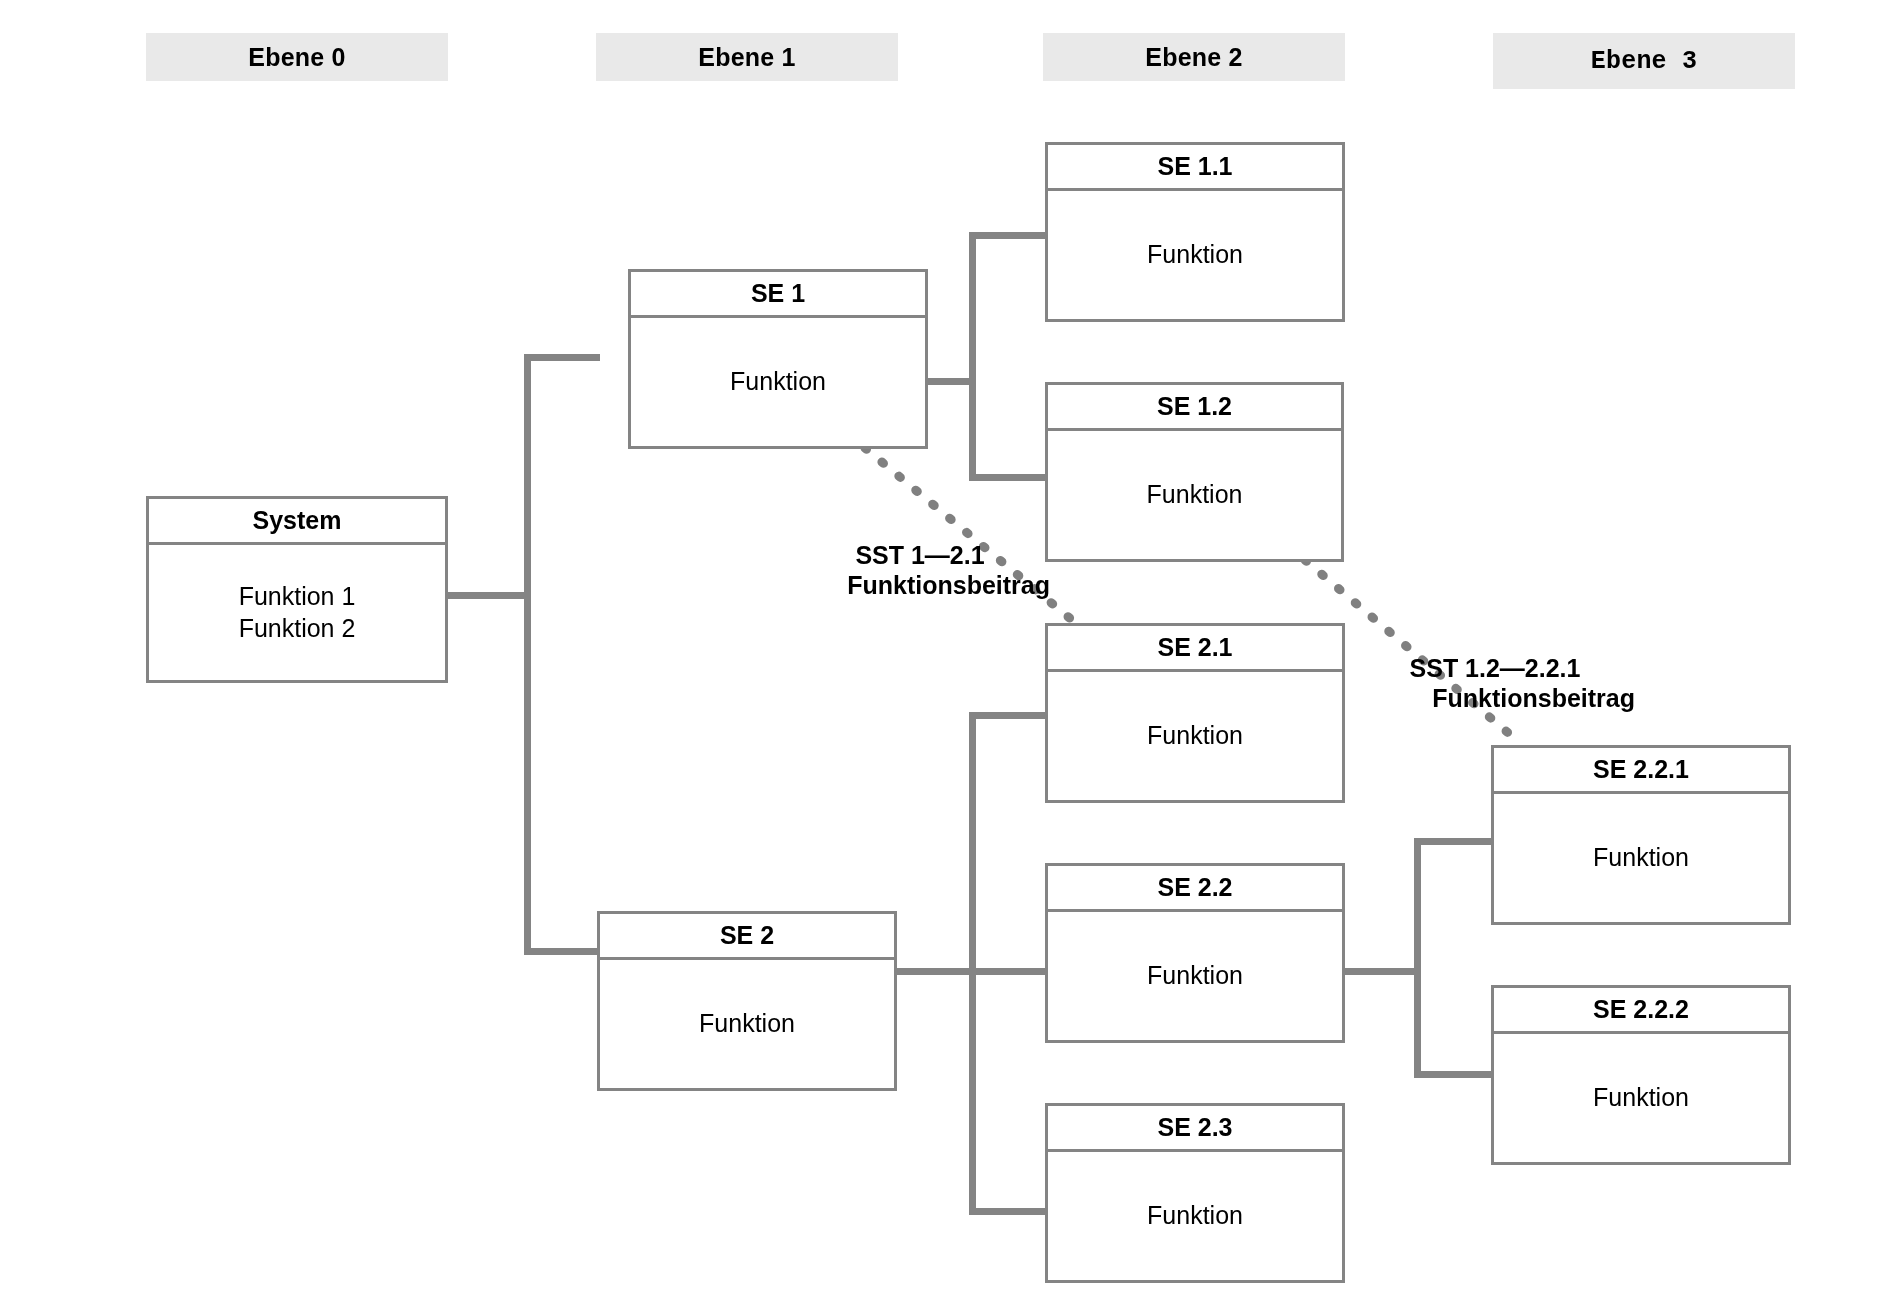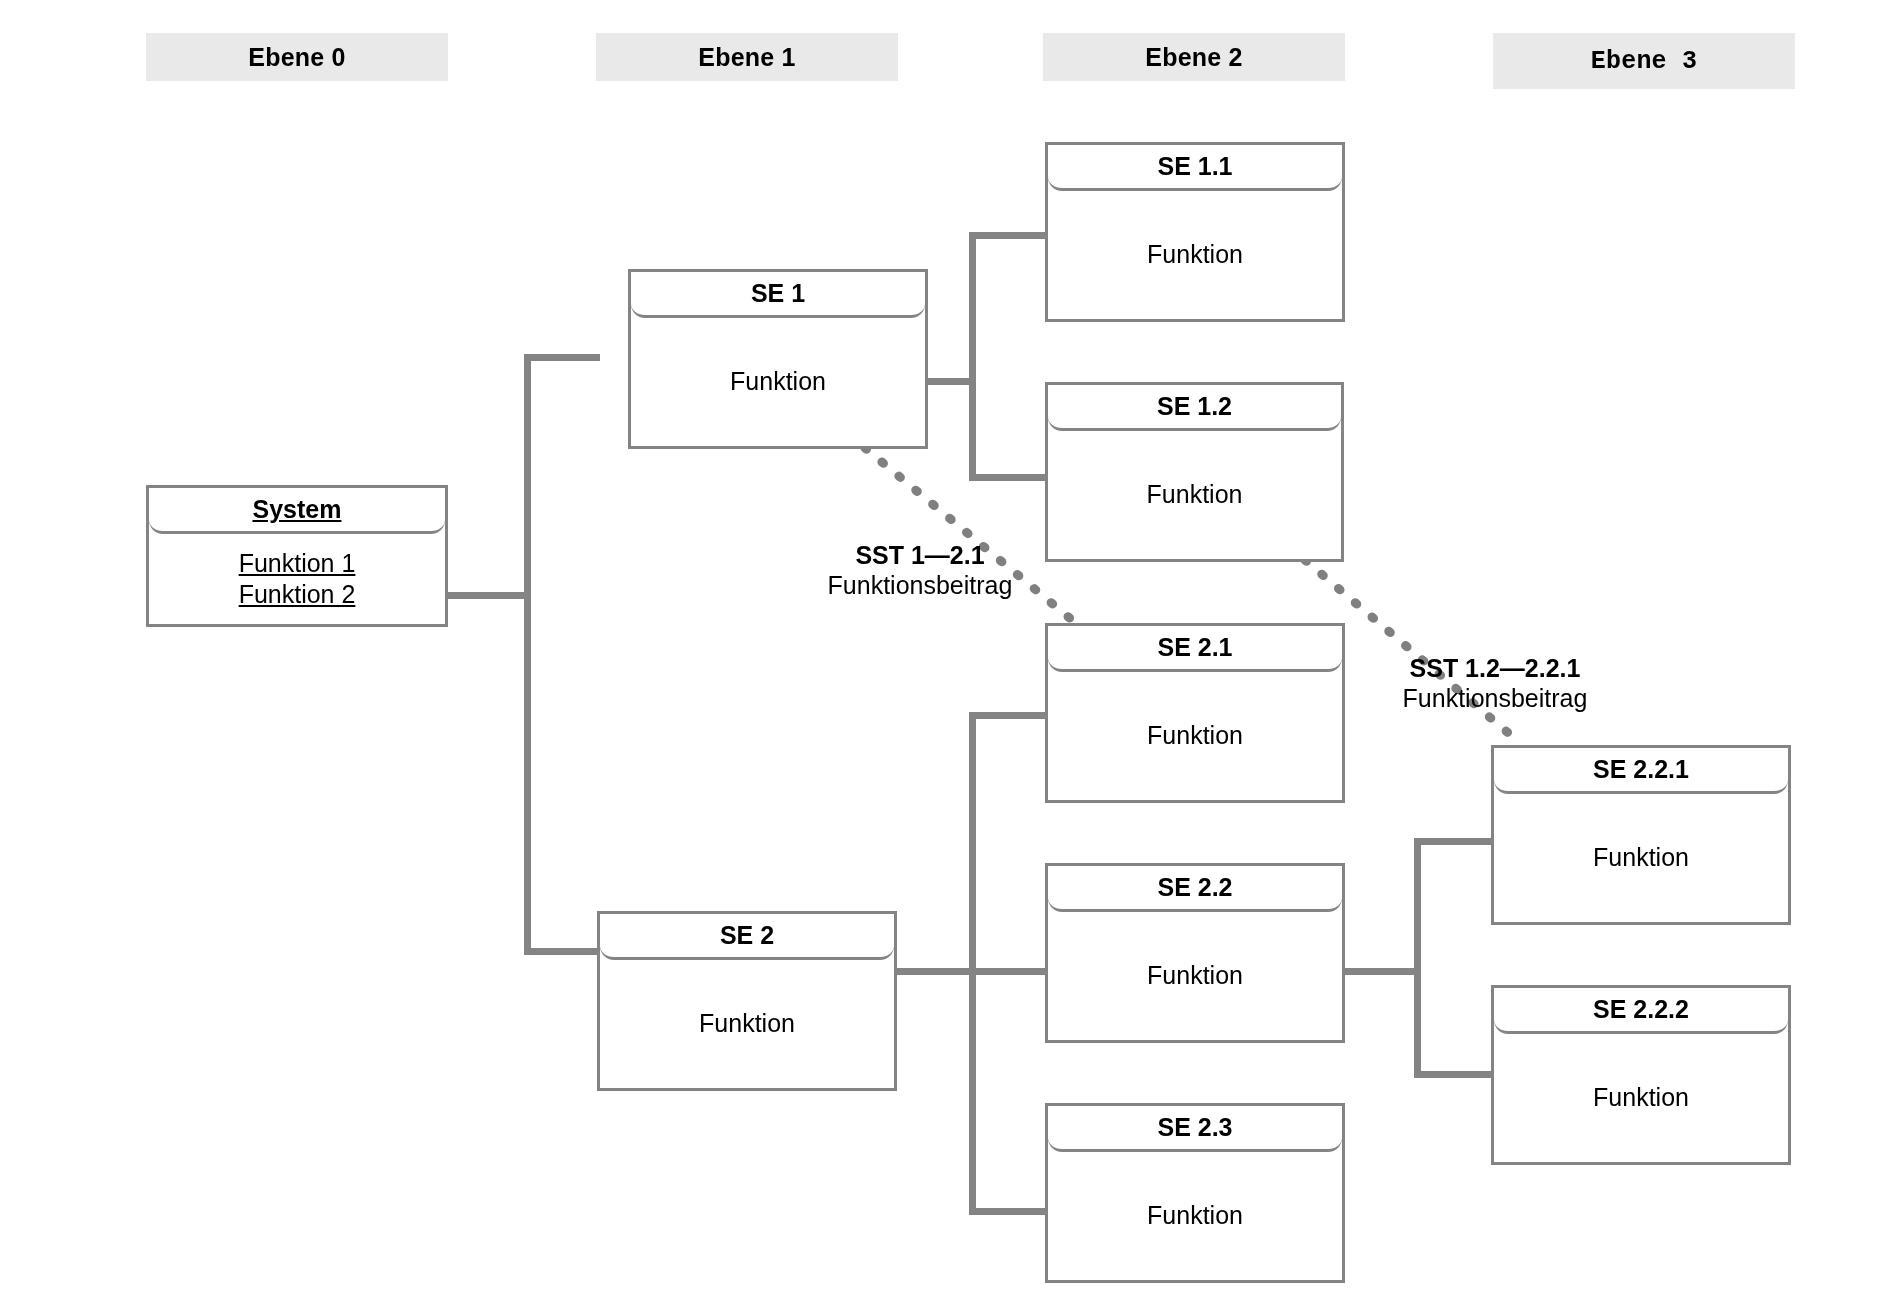--- a/index.html
+++ b/index.html
@@ -46,21 +46,20 @@
     height: 46px;
     flex: 0 0 46px;
     border-bottom: 3px solid #848484;
     display: flex;
     align-items: center;
     justify-content: center;
     font-weight: bold;
     font-size: 25px;
     color: #000000;
     background: #ffffff;
-    border-radius: 14px;
   }
   .node-body {
     flex: 1 1 auto;
     display: flex;
     align-items: center;
     justify-content: center;
     font-size: 25px;
     color: #000000;
     background: #ffffff;
     text-align: center;
@@ -83,24 +82,25 @@
     color: #000000;
   }
   .sst-title {
     font-weight: bold;
     font-size: 25px;
     white-space: nowrap;
     line-height: 1.18;
     margin-top: 41px;
   }
   .sst-sub {
-    font-weight: normal;
+    font-weight: bold;
     font-size: 25px;
     white-space: nowrap;
     line-height: 1.18;
+    text-align: right;
   }
 
   
   #dotted-layer {
     position: absolute;
     left: 0;
     top: 0;
     width: 1888px;
     height: 1299px;
     z-index: 4;
@@ -159,21 +159,21 @@
 
   <div class="conn" style="left:1414px; top:1071px; width:80px; height:7px;"></div>
 
   <svg id="dotted-layer" viewBox="0 0 1888 1299" width="1888" height="1299">
 
     <line x1="865" y1="448" x2="1078" y2="625" stroke="#808080" stroke-width="9" stroke-linecap="round" stroke-dasharray="2 20"></line>
 
     <line x1="1305" y1="560" x2="1513" y2="737" stroke="#808080" stroke-width="9" stroke-linecap="round" stroke-dasharray="2 20"></line>
   </svg>
 
-  <div class="node" style="left:146px; top:485px; width:302px; height:142px;text-decoration:underline;">
+  <div class="node" style="left:146px; top:496px; width:302px; height:187px;">
     <div class="node-title">System</div>
     <div class="node-body">Funktion 1
 Funktion 2</div>
   </div>
 
   <div class="node" style="left:628px; top:269px; width:300px; height:180px;">
     <div class="node-title">SE 1</div>
     <div class="node-body">Funktion</div>
   </div>
 

